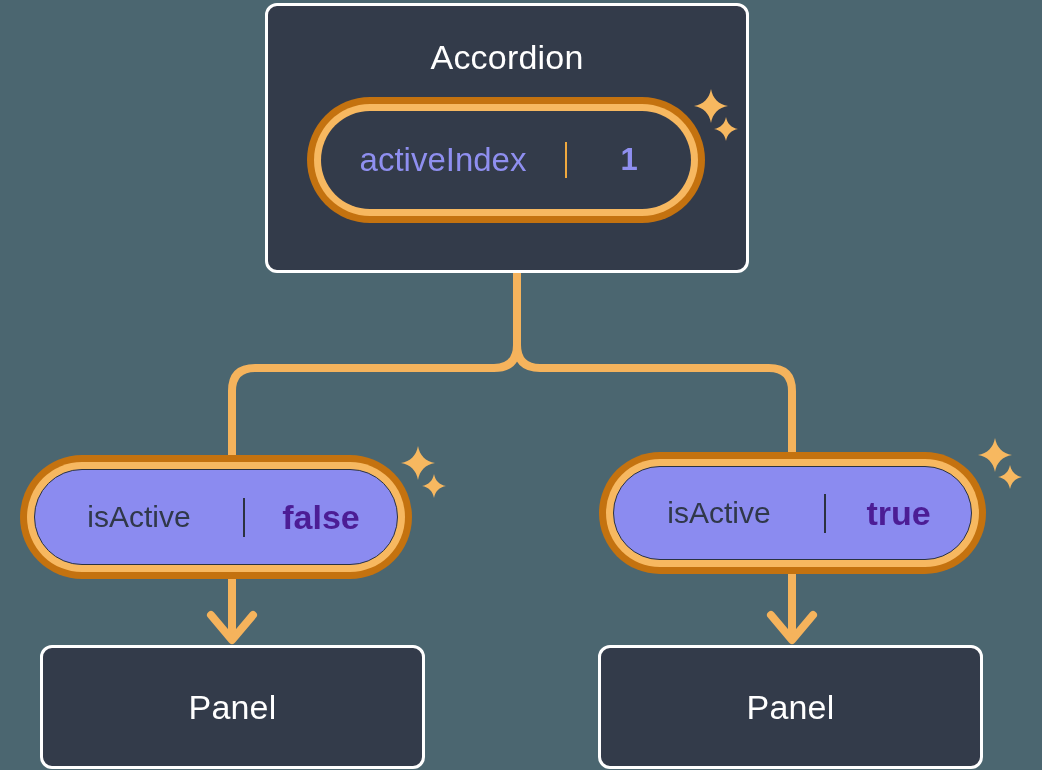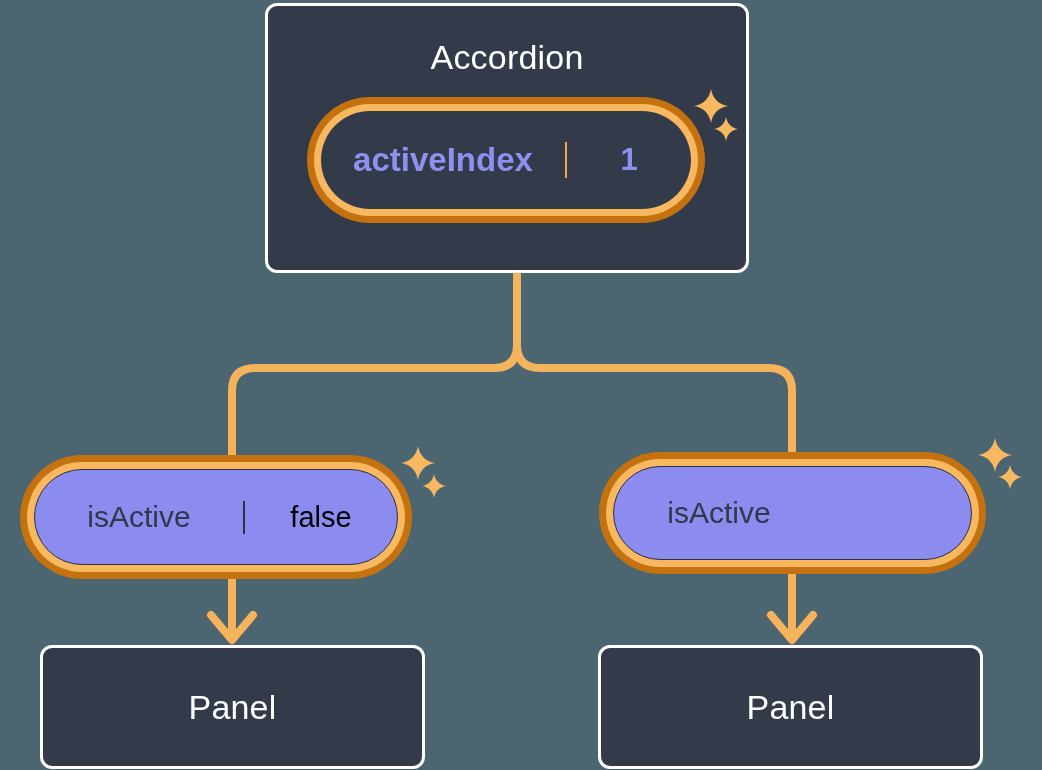--- a/index.html
+++ b/index.html
@@ -104,23 +104,23 @@
   }
   .dark .pill-val { border-left: 2px solid #f0a93f; }
 
   
   .purple .pill-key {
     color: #30384a;
     font-size: 30px;
     font-weight: 400;
   }
   .purple .pill-val {
-    color: #000000;
-    font-size: 29px;
-    font-weight: 400;
+    color: #4c1d95;
+    font-size: 34px;
+    font-weight: 700;
     border-left: 2px solid #2b3240;
   }
 
   .sparkle { position: absolute; }
 </style>
 </head>
 <body>
 
 <div id="stage">
 
@@ -150,21 +150,21 @@
     </g>
   </svg>
 
   <div class="comp-box" style="left:265px; top:3px; width:484px; height:270px;">
     <div class="comp-title" style="top:32px;">Accordion</div>
   </div>
 
   <div class="pill pill-outer" style="left:307px; top:97px; width:398px; height:126px;">
     <div class="pill-mid">
       <div class="pill-inner dark">
-        <div class="pill-key" style="width:244px;font-weight:bold;">activeIndex</div>
+        <div class="pill-key" style="width:244px;">activeIndex</div>
         <div class="pill-val">1</div>
       </div>
     </div>
   </div>
 
   <svg class="sparkle" style="left:692px; top:87px;" width="38" height="38" viewBox="0 0 38 38">
     <path d="M19 2 C20.6 11.4 26.6 17.4 36 19 C26.6 20.6 20.6 26.6 19 36 C17.4 26.6 11.4 20.6 2 19 C11.4 17.4 17.4 11.4 19 2 Z" fill="#f7b860"></path>
   </svg>
   <svg class="sparkle" style="left:712px; top:115px;" width="28" height="28" viewBox="0 0 28 28">
     <path d="M14 2 C15.2 8.6 19.4 12.8 26 14 C19.4 15.2 15.2 19.4 14 26 C12.8 19.4 8.6 15.2 2 14 C8.6 12.8 12.8 8.6 14 2 Z" fill="#f7b860"></path>
@@ -187,20 +187,21 @@
   </svg>
 
   <div class="comp-box" style="left:40px; top:645px; width:385px; height:124px;">
     <div class="comp-title" style="top:40px;">Panel</div>
   </div>
 
   <div class="pill pill-outer" style="left:599px; top:452px; width:387px; height:122px;">
     <div class="pill-mid">
       <div class="pill-inner purple">
         <div class="pill-key" style="width:210px;">isActive</div>
+        <div class="pill-val">true</div>
       </div>
     </div>
   </div>
 
   <svg class="sparkle" style="left:976px; top:436px;" width="38" height="38" viewBox="0 0 38 38">
     <path d="M19 2 C20.6 11.4 26.6 17.4 36 19 C26.6 20.6 20.6 26.6 19 36 C17.4 26.6 11.4 20.6 2 19 C11.4 17.4 17.4 11.4 19 2 Z" fill="#f7b860"></path>
   </svg>
   <svg class="sparkle" style="left:996px; top:463px;" width="28" height="28" viewBox="0 0 28 28">
     <path d="M14 2 C15.2 8.6 19.4 12.8 26 14 C19.4 15.2 15.2 19.4 14 26 C12.8 19.4 8.6 15.2 2 14 C8.6 12.8 12.8 8.6 14 2 Z" fill="#f7b860"></path>
   </svg>

